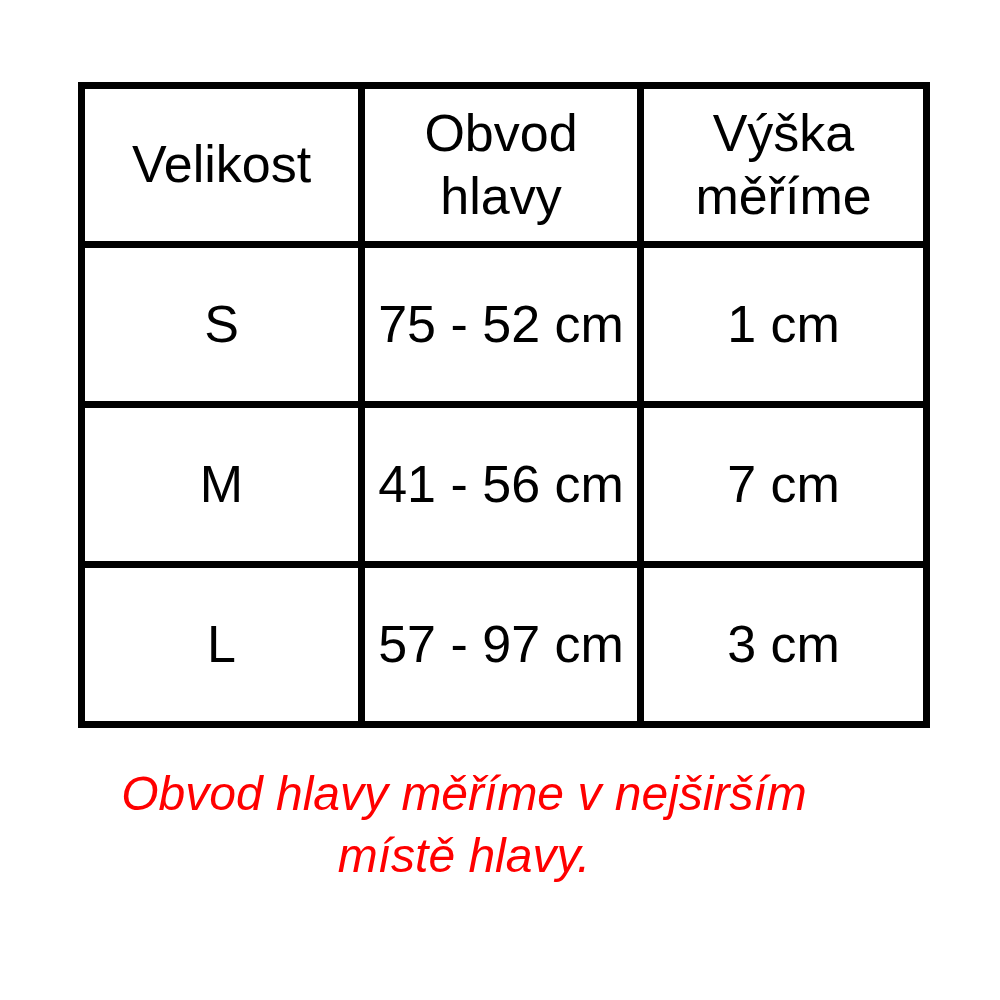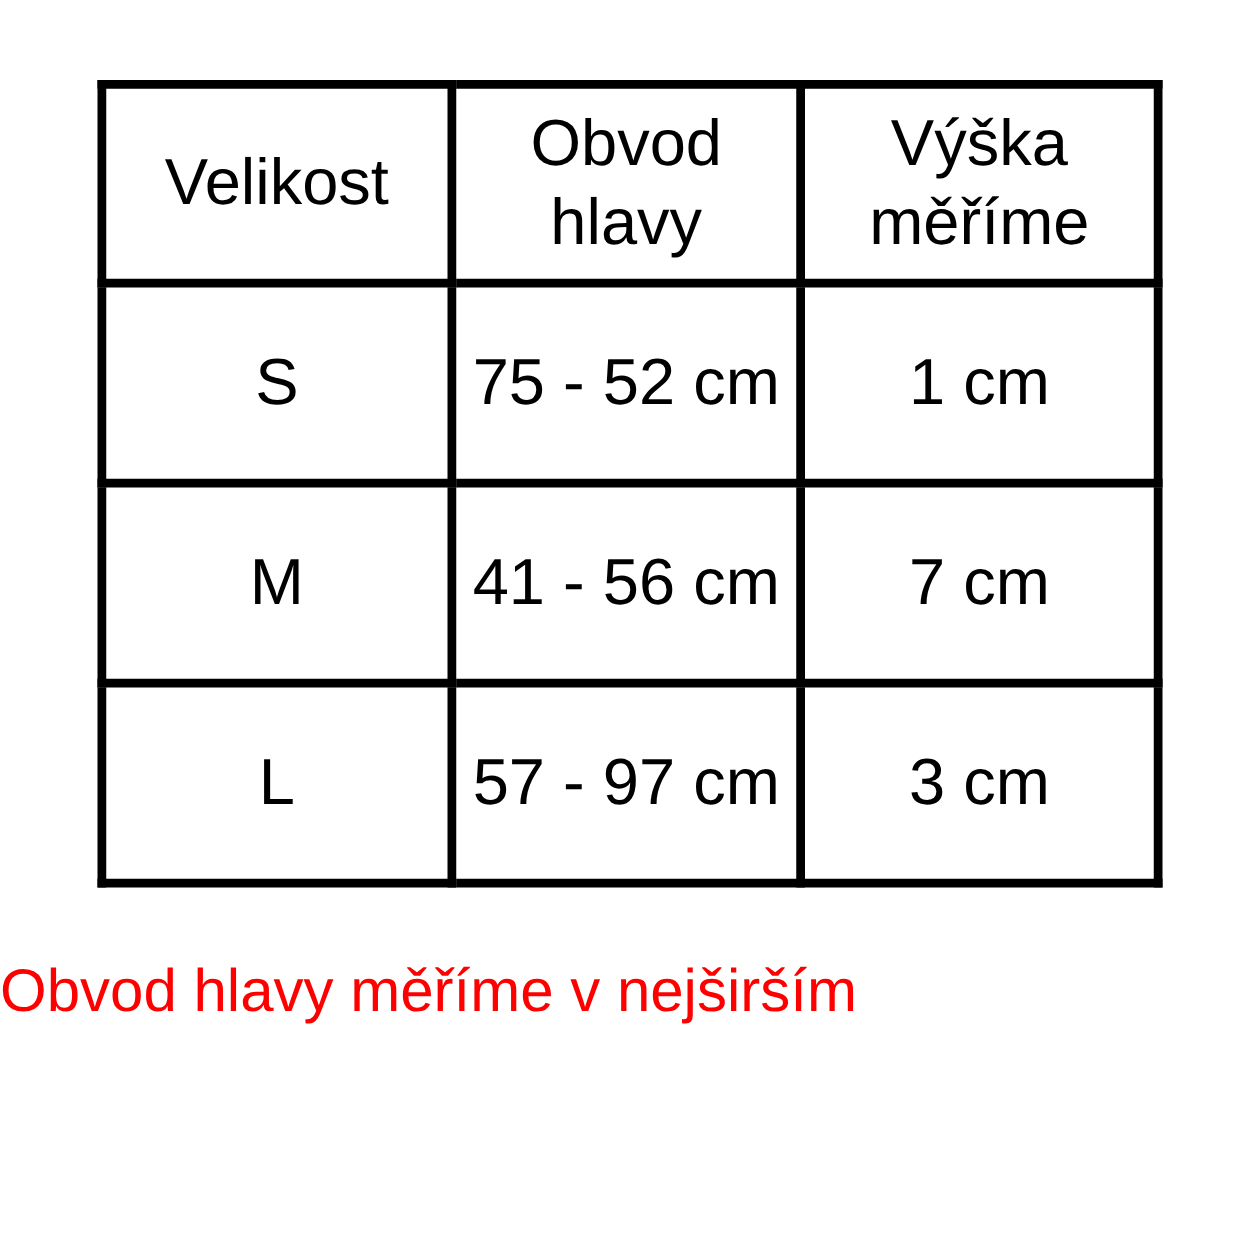--- a/index.html
+++ b/index.html
@@ -14,21 +14,21 @@
   .page {
     position: relative;
     width: 1000px;
     height: 1000px;
     background: #ffffff;
     overflow: hidden;
   }
   table.size-table {
     position: absolute;
     left: 78px;
-    top: 64px;
+    top: 82px;
     width: 845px;
     border-collapse: collapse;
     table-layout: fixed;
     padding-left: 40px;
   }
   table.size-table th,
   table.size-table td {
     border: 7px solid #000000;
     text-align: center;
     vertical-align: middle;
@@ -47,24 +47,26 @@
     height: 153px;
   }
   col.c1 { width: 280px; }
   col.c2 { width: 279px; }
   col.c3 { width: 286px; }
   .note {
     position: absolute;
     left: 0;
     top: 763px;
     width: 928px;
+    text-align: center;
     color: #ff0000;
     font-size: 48px;
     line-height: 1.3;
     font-weight: 400;
+    font-style: italic;
   }
   .note .line { display: block; }
 </style>
 </head>
 <body>
 
 <div class="page">
 
   <table class="size-table">
     <colgroup>
@@ -93,15 +95,16 @@
       <tr>
         <td>L</td>
         <td>57 - 97 cm</td>
         <td>3 cm</td>
       </tr>
     </tbody>
   </table>
 
   <div class="note">
     <span class="line">Obvod hlavy měříme v nejširším</span>
+    <span class="line">místě hlavy.</span>
   </div>
 
 </div>
 
 </body></html>

